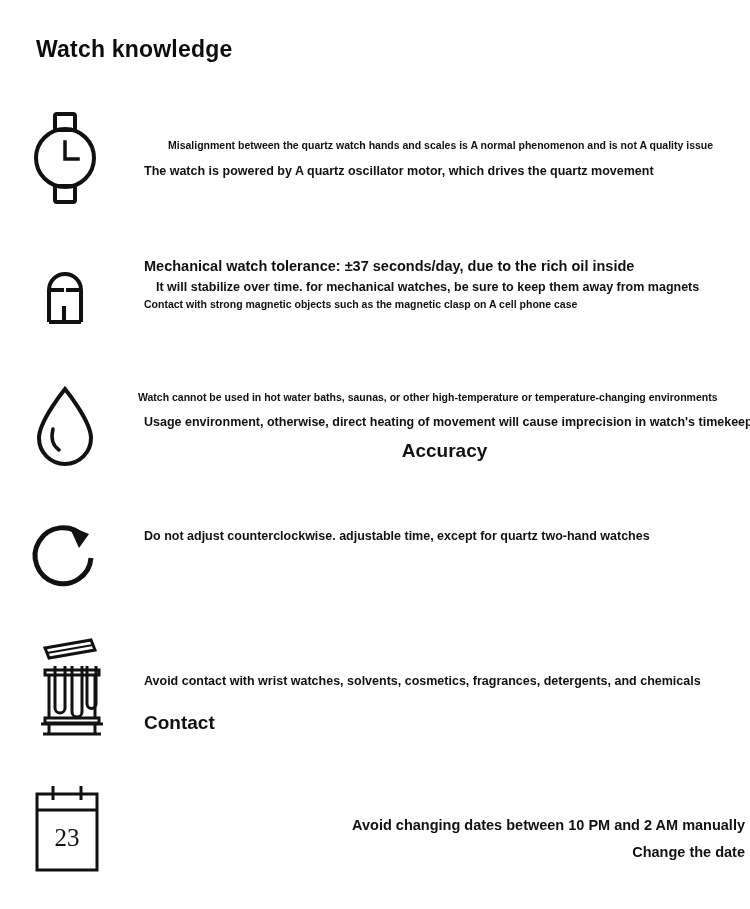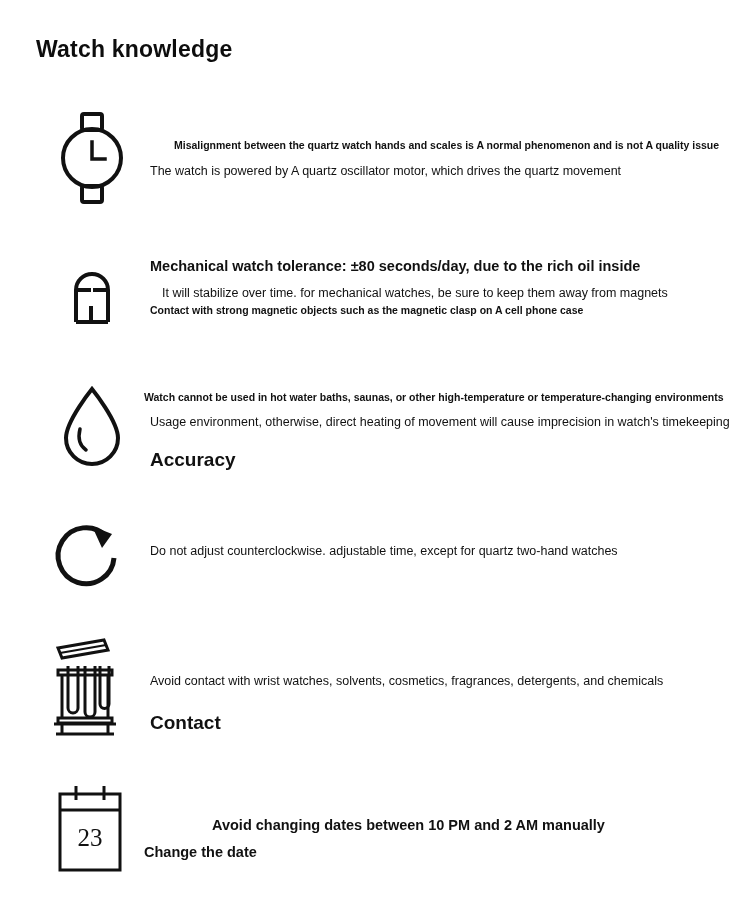--- a/index.html
+++ b/index.html
@@ -31,48 +31,48 @@
     letter-spacing: 0.2px;
     color: #0d0d0d;
   }
   .section {
     position: absolute;
     left: 0;
     width: 750px;
   }
   .icon-box {
     position: absolute;
-    left: 36px;
+    left: 29px;
     width: 92px;
     height: 96px;
     display: flex;
     align-items: center;
-    justify-content: flex-end;
+    justify-content: flex-start;
   }
   .icon-box svg {
     display: block;
   }
   .text-col {
     position: absolute;
-    left: 136px;
+    left: 130px;
     width: 615px;
   }
   .line {
     display: block;
     white-space: nowrap;
     color: #111111;
   }
   .t-small {
     font-size: 10.5px;
     font-weight: bold;
     line-height: 1.5;
   }
   .t-mid {
     font-size: 12.5px;
-    font-weight: normal;
+    font-weight: bold;
     line-height: 1.5;
   }
   .t-big {
     font-size: 14.5px;
     font-weight: bold;
     line-height: 1.5;
   }
   .t-huge {
     font-size: 19px;
     font-weight: bold;
@@ -80,42 +80,42 @@
   }
   
   #sec-quartz .icon-box { top: 110px; }
   #sec-quartz .text-col { top: 138px; }
   #sec-quartz .l1 { padding-left: 38px; }
   #sec-quartz .l2 { padding-left: 14px; margin-top: 8px; }
 
   #sec-magnet .icon-box { top: 248px; }
   #sec-magnet .text-col { top: 256px; }
   #sec-magnet .l1 { padding-left: 14px; }
-  #sec-magnet .l2 { padding-left: 26px; margin-top: 6px; }
+  #sec-magnet .l2 { padding-left: 26px; }
   #sec-magnet .l3 { padding-left: 14px; }
 
   #sec-water .icon-box { top: 378px; }
   #sec-water .text-col { top: 390px; }
   #sec-water .l1 { padding-left: 8px; }
   #sec-water .l2 { padding-left: 14px; margin-top: 7px; }
-  #sec-water .l3 { padding-left: 14px; margin-top: 14px; }
+  #sec-water .l3 { padding-left: 14px; margin-top: 5px; text-align: center; }
 
   #sec-crown .icon-box { top: 512px; }
   #sec-crown .text-col { top: 523px; }
   #sec-crown .l1 { padding-left: 54px; }
   #sec-crown .l2 { padding-left: 14px; margin-top: 6px; }
-  #sec-crown .l3 { padding-left: 14px; margin-top: 19px; }
+  #sec-crown .l3 { padding-left: 14px; margin-top: 4px; }
 
   #sec-contact .icon-box { top: 640px; }
   #sec-contact .text-col { top: 672px; }
   #sec-contact .l1 { padding-left: 14px; }
   #sec-contact .l2 { padding-left: 14px; margin-top: 18px; }
 
   #sec-date .icon-box { top: 782px; }
-  #sec-date .text-col { top: 815px; }
+  #sec-date .text-col { top: 815px; text-align: right; }
   #sec-date .l1 { padding-left: 76px; }
   #sec-date .l2 { padding-left: 8px; margin-top: 5px; }
 
   .cal-num {
     font-size: 25px;
     font-weight: normal;
     font-family: "Liberation Serif", serif;
   }
 </style>
 </head>
@@ -144,21 +144,21 @@
     <div class="icon-box">
       <svg width="72" height="72" viewBox="0 0 72 72">
         <path d="M20 62 L20 30 A16 16 0 0 1 52 30 L52 62" fill="none" stroke="#111" stroke-width="4"></path>
         <path d="M20 62 L35 62 L35 46" fill="none" stroke="#111" stroke-width="4"></path>
         <path d="M52 62 L37 62" fill="none" stroke="#111" stroke-width="4"></path>
         <path d="M20 30 L35 30" fill="none" stroke="#111" stroke-width="4"></path>
         <path d="M52 30 L37 30" fill="none" stroke="#111" stroke-width="4"></path>
       </svg>
     </div>
     <div class="text-col">
-      <span class="line t-big l1">Mechanical watch tolerance: ±80 seconds/day, due to the rich oil inside</span>
+      <span class="line t-big l1">Mechanical watch tolerance: ±37 seconds/day, due to the rich oil inside</span>
       <span class="line t-mid l2">It will stabilize over time. for mechanical watches, be sure to keep them away from magnets</span>
       <span class="line t-small l3">Contact with strong magnetic objects such as the magnetic clasp on A cell phone case</span>
     </div>
   </div>
 
   <div class="section" id="sec-water">
     <div class="icon-box">
       <svg width="72" height="86" viewBox="0 0 72 86">
         <path d="M36 6 C36 6 10 38 10 55 A26 26 0 0 0 62 55 C62 38 36 6 36 6 Z" fill="none" stroke="#111" stroke-width="4"></path>
         <path d="M24 46 C22 54 23 62 30 67" fill="none" stroke="#111" stroke-width="3.5" stroke-linecap="round"></path>

